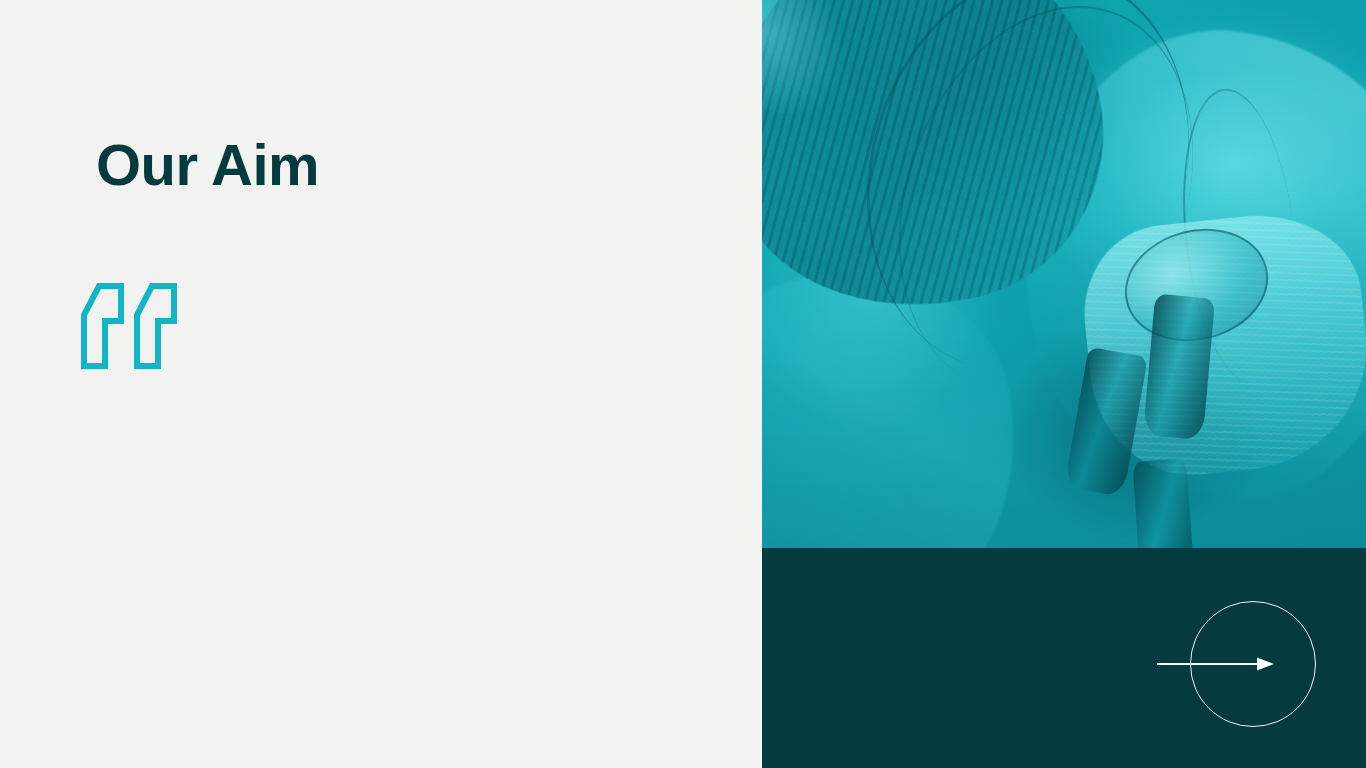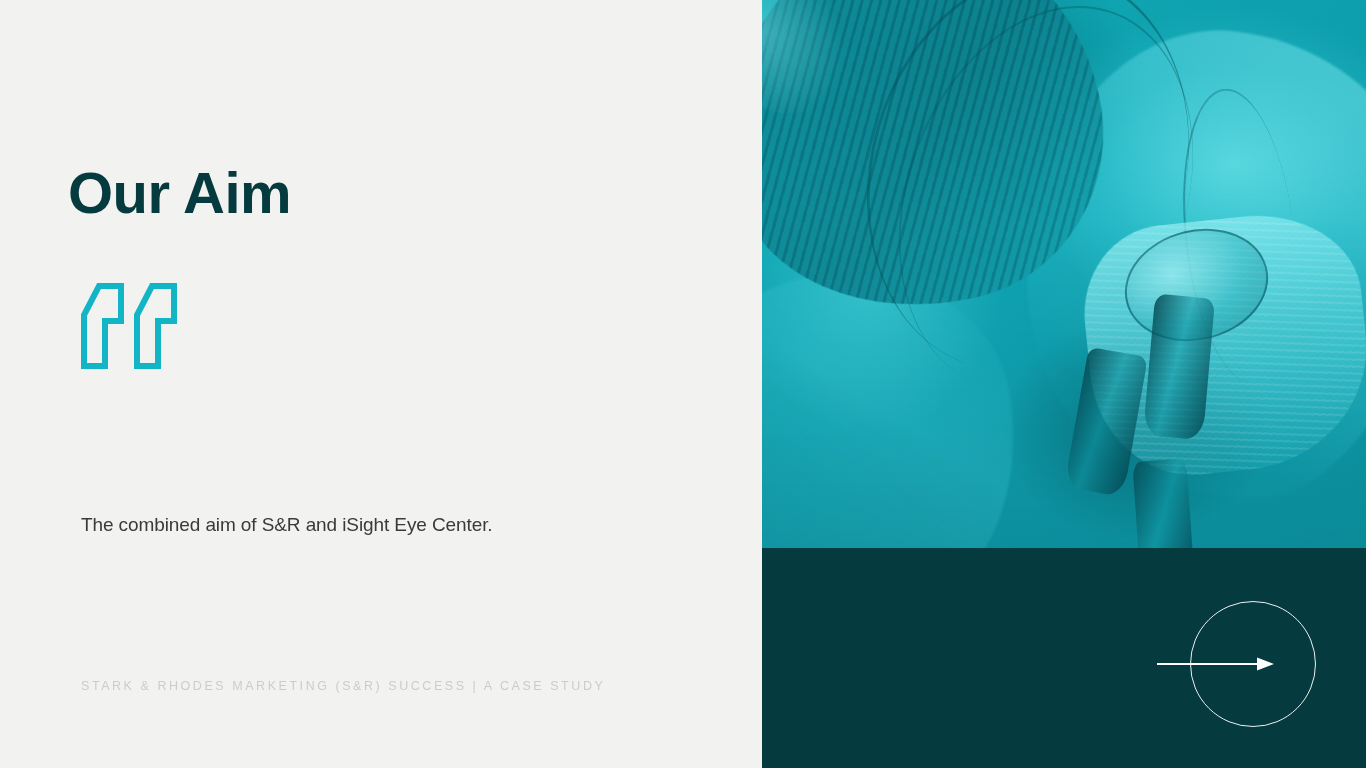--- a/index.html
+++ b/index.html
@@ -19,28 +19,27 @@
   
   .left-panel {
     position:absolute;
     left:0; top:0;
     width:762px; height:768px;
     background:#f2f2f1;
   }
 
   .page-title {
     position:absolute;
-    left:68px; top:136px;
+    left:96px; top:136px;
     font-size:58px;
     font-weight:bold;
     letter-spacing:-0.5px;
     color:#053b3e;
     line-height:1;
     white-space:nowrap;
-    margin-top:28px;
   }
 
   .quote-mark {
     position:absolute;
     left:81px; top:283px;
     width:98px; height:86px;
   }
 
   .quote-text {
     position:absolute;
@@ -261,23 +260,21 @@
     <h1 class="page-title no-select">Our Aim</h1>
 
     <div class="quote-mark">
       <svg width="98" height="86" viewBox="0 0 98 86" fill="none" aria-hidden="true">
         <path d="M3 83 V32 L18 3 H40 V38 H24 V83 Z" stroke="#12b5c6" stroke-width="6" stroke-linejoin="miter" fill="none"></path>
         <path d="M56 83 V32 L71 3 H93 V38 H77 V83 Z" stroke="#12b5c6" stroke-width="6" stroke-linejoin="miter" fill="none"></path>
       </svg>
     </div>
 
 
-    <p class="quote-sub no-select">The combined aim of S&amp;R and iSight Eye Center.</p>
-
-    <div class="footer-note no-select">STARK &amp; RHODES MARKETING (S&amp;R) SUCCESS | A CASE STUDY</div>
+
   </div>
 
   <div class="right-panel">
 
     <div class="photo-area">
       <div class="photo-base"></div>
       <div class="ph-arm"></div>
       <div class="ph-gown"></div>
       <div class="ph-cap">
         <div class="ph-cap-hi"></div>

